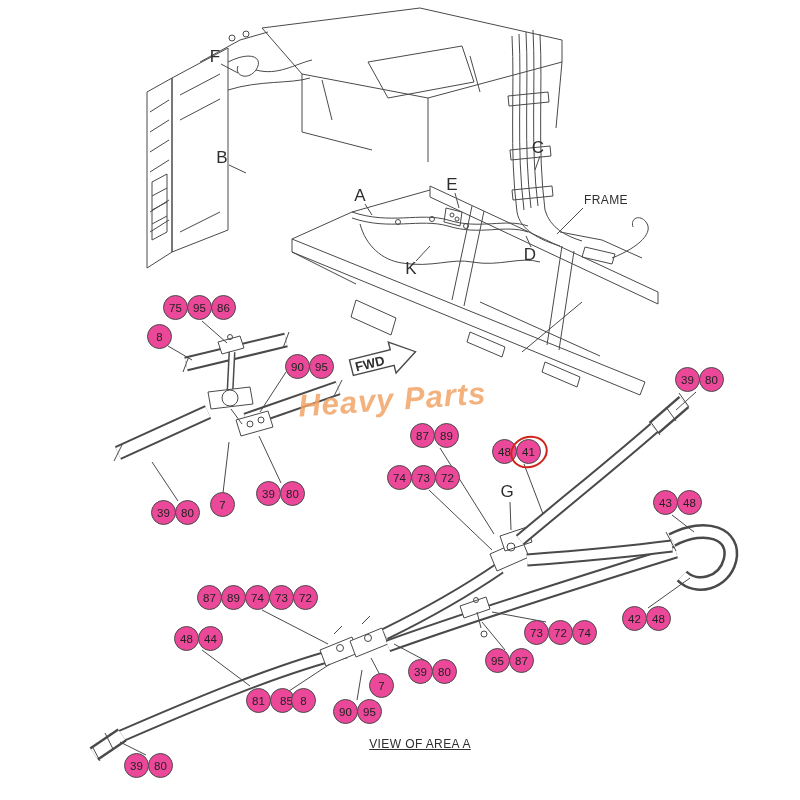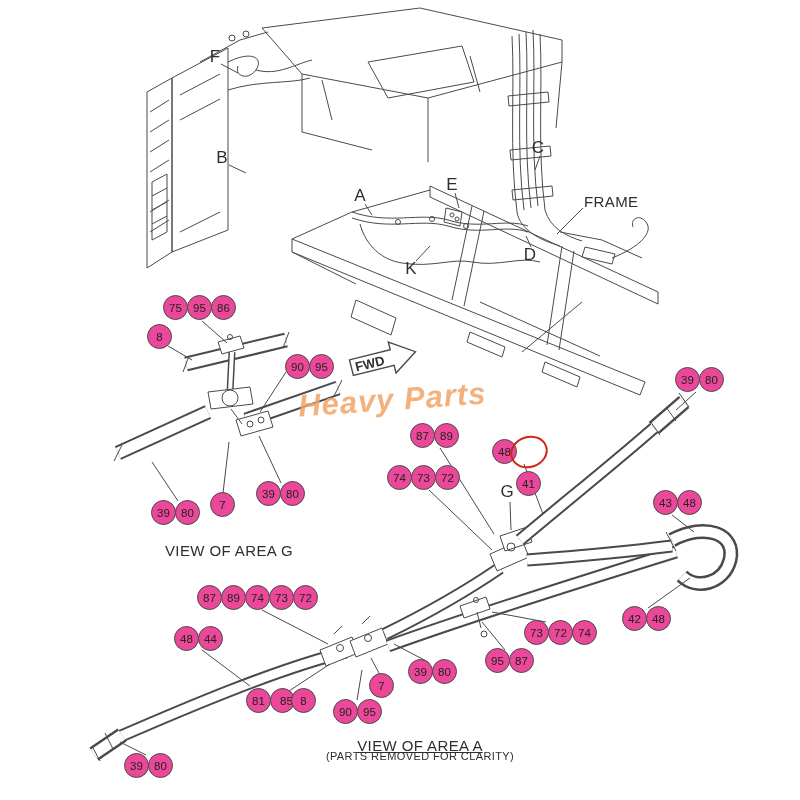--- a/index.html
+++ b/index.html
@@ -21,21 +21,21 @@
     background:#ec4899;box-sizing:border-box;display:flex;align-items:center;justify-content:center;
     font-size:11.5px;color:#222;z-index:3;
   }
   .ring{
     position:absolute;width:38px;height:32px;border:2.6px solid #cf2417;border-radius:50%;
     box-sizing:border-box;transform:rotate(-18deg);z-index:4;background:transparent;
   }
   .letter{
     position:absolute;transform:translate(-50%,-50%);font-size:17px;color:#2e2e2e;z-index:3;
   }
-  .caption{position:absolute;font-size:15px;color:#2e2e2e;letter-spacing:.4px;z-index:3;}
+  .caption{position:absolute;font-size:12px;color:#2e2e2e;letter-spacing:.4px;z-index:3;}
   .caption.center{text-align:center;}
   #frame-label{left:584px;top:193px;}
   #view-g-label{left:129px;top:542px;width:200px;}
   #view-a-label1{left:300px;top:737px;width:240px;text-decoration:underline;}
   #view-a-label2{left:260px;top:750px;width:320px;font-size:11px;}
 </style>
 </head>
 <body>
 
 <div id="stage">
@@ -185,42 +185,40 @@
                M696,392 L676,410 M672,515 L694,532 M648,608 L690,578
                M546,622 L492,612 M505,650 L482,622
                M262,610 L328,644 M202,650 L250,686 M428,662 L394,644
                M380,675 L371,658 M289,691 L330,664 M357,700 L362,670 M146,755 L120,742"></path>
     </g>
   </svg>
 
   <div class="watermark">Heavy Parts</div>
 
   <div id="frame-label" class="caption">FRAME</div>
-  <div id="view-g-label" class="caption center">VIEW OF AREA G</div>
   <div id="view-a-label1" class="caption center">VIEW OF AREA A</div>
-  <div id="view-a-label2" class="caption center">(PARTS REMOVED FOR CLARITY)</div>
 
   <div id="overlay">
       <div class="balloon" style="left: 163px; top: 295px;">75</div>
       <div class="balloon" style="left: 187px; top: 295px;">95</div>
       <div class="balloon" style="left: 211px; top: 295px;">86</div>
       <div class="balloon" style="left: 147px; top: 324px;">8</div>
       <div class="balloon" style="left: 285px; top: 354px;">90</div>
       <div class="balloon" style="left: 309px; top: 354px;">95</div>
       <div class="balloon" style="left: 151px; top: 500px;">39</div>
       <div class="balloon" style="left: 175px; top: 500px;">80</div>
       <div class="balloon" style="left: 210px; top: 492px;">7</div>
       <div class="balloon" style="left: 256px; top: 481px;">39</div>
       <div class="balloon" style="left: 280px; top: 481px;">80</div>
       <div class="balloon" style="left: 675px; top: 367px;">39</div>
       <div class="balloon" style="left: 699px; top: 367px;">80</div>
       <div class="balloon" style="left: 410px; top: 423px;">87</div>
       <div class="balloon" style="left: 434px; top: 423px;">89</div>
       <div class="balloon" style="left: 492px; top: 439px;">48</div>
-      <div class="balloon" style="left: 516px; top: 439px; margin-top: 32px;">41</div>
+      <div class="balloon" style="left: 516px; top: 439px;">41</div>
       <div class="ring" style="left: 510px; top: 436px; border-color: rgb(207, 36, 23);"></div>
       <div class="balloon" style="left: 387px; top: 465px;">74</div>
       <div class="balloon" style="left: 411px; top: 465px;">73</div>
       <div class="balloon" style="left: 435px; top: 465px;">72</div>
       <div class="balloon" style="left: 653px; top: 490px;">43</div>
       <div class="balloon" style="left: 677px; top: 490px;">48</div>
       <div class="balloon" style="left: 622px; top: 606px;">42</div>
       <div class="balloon" style="left: 646px; top: 606px;">48</div>
       <div class="balloon" style="left: 524px; top: 620px;">73</div>
       <div class="balloon" style="left: 548px; top: 620px;">72</div>

